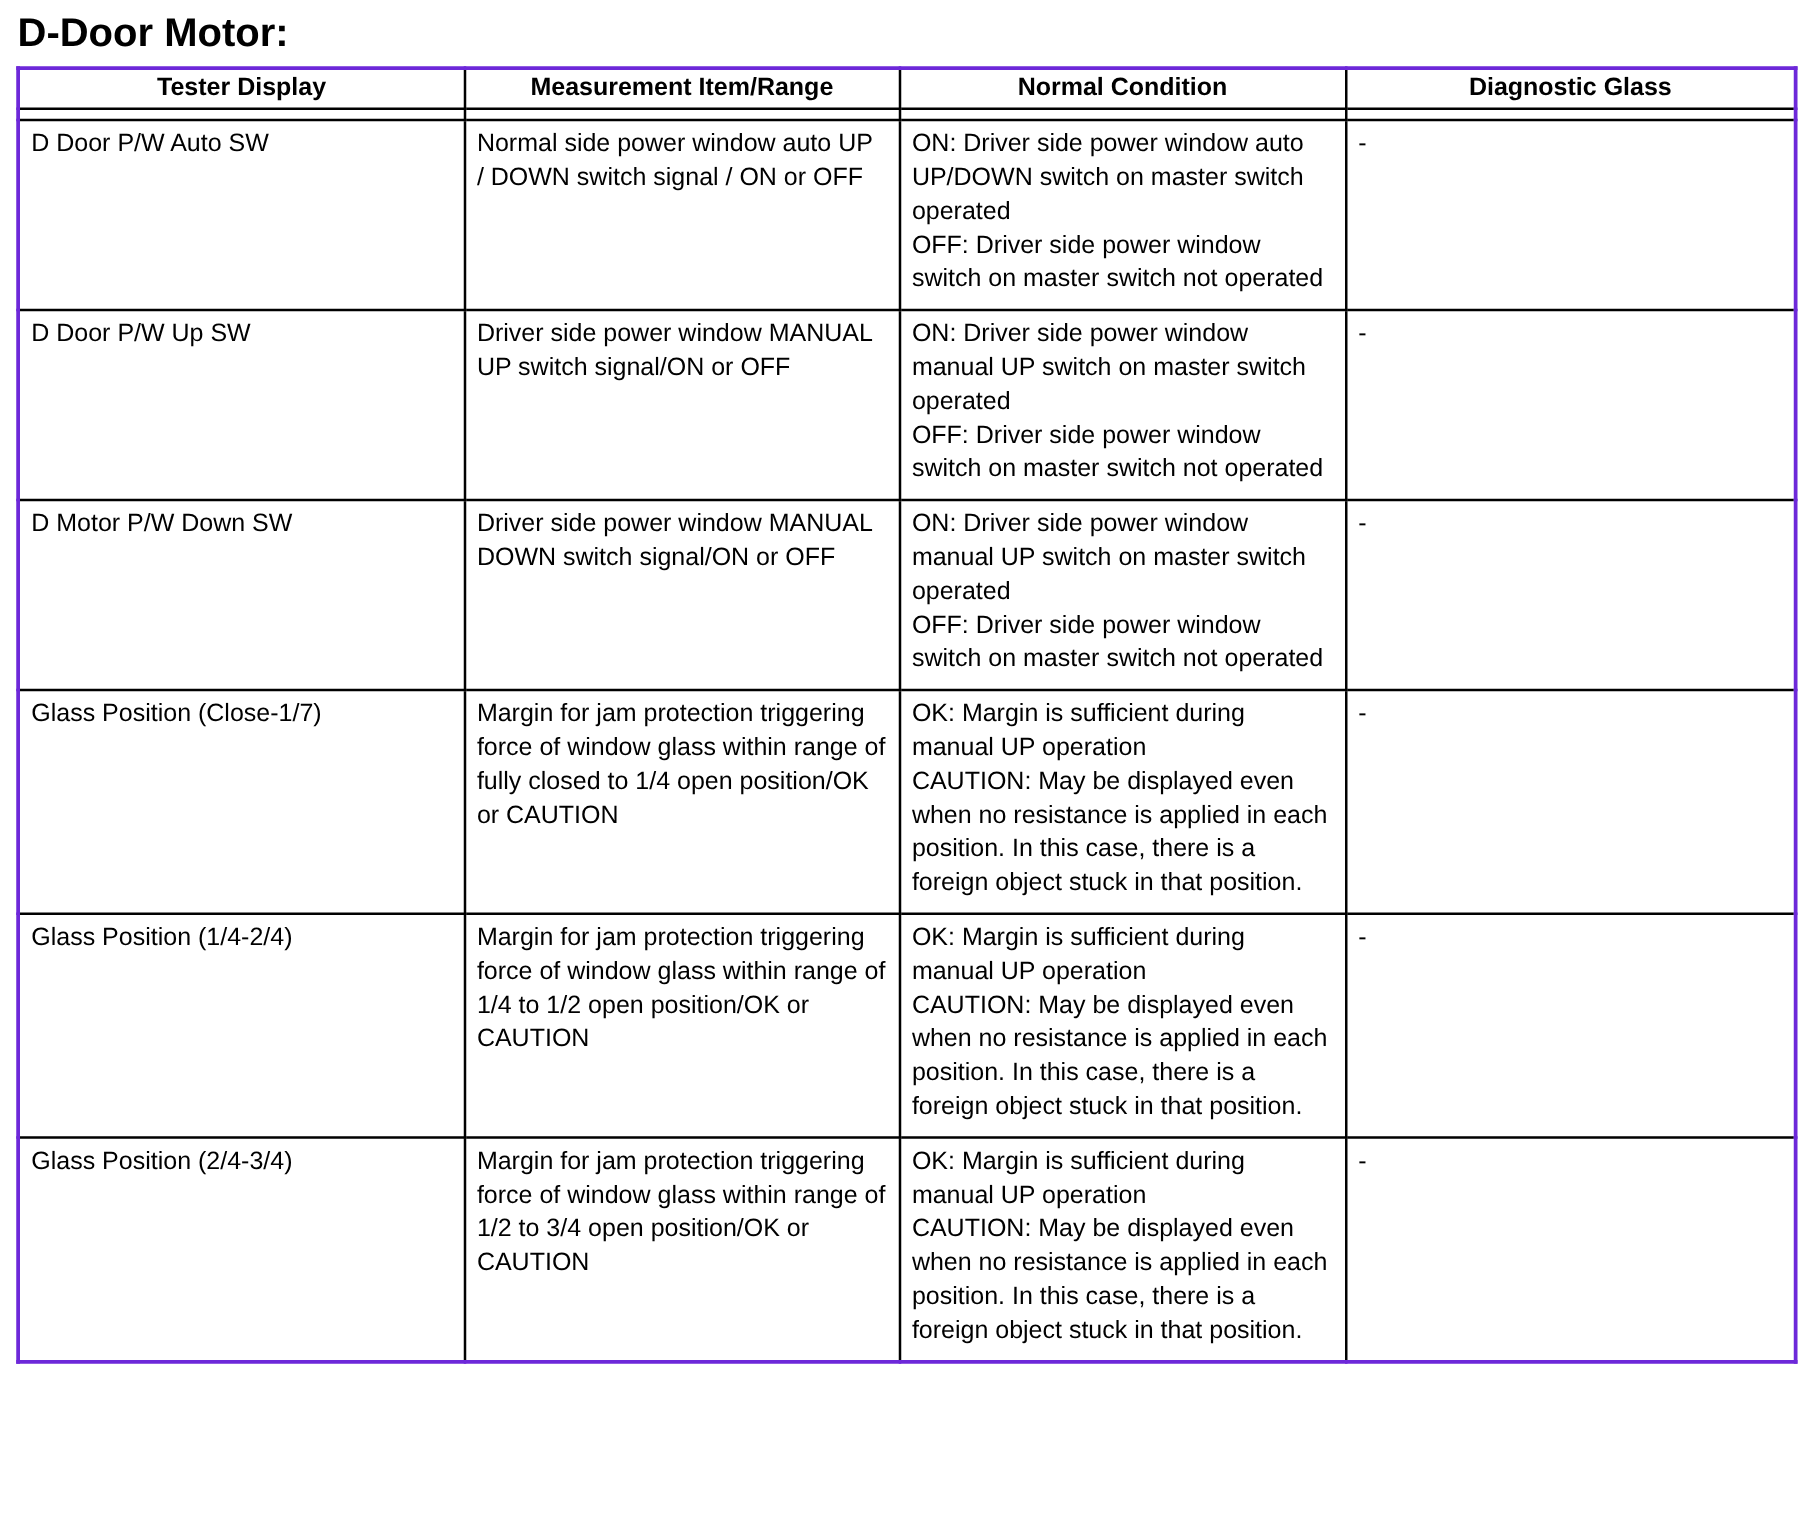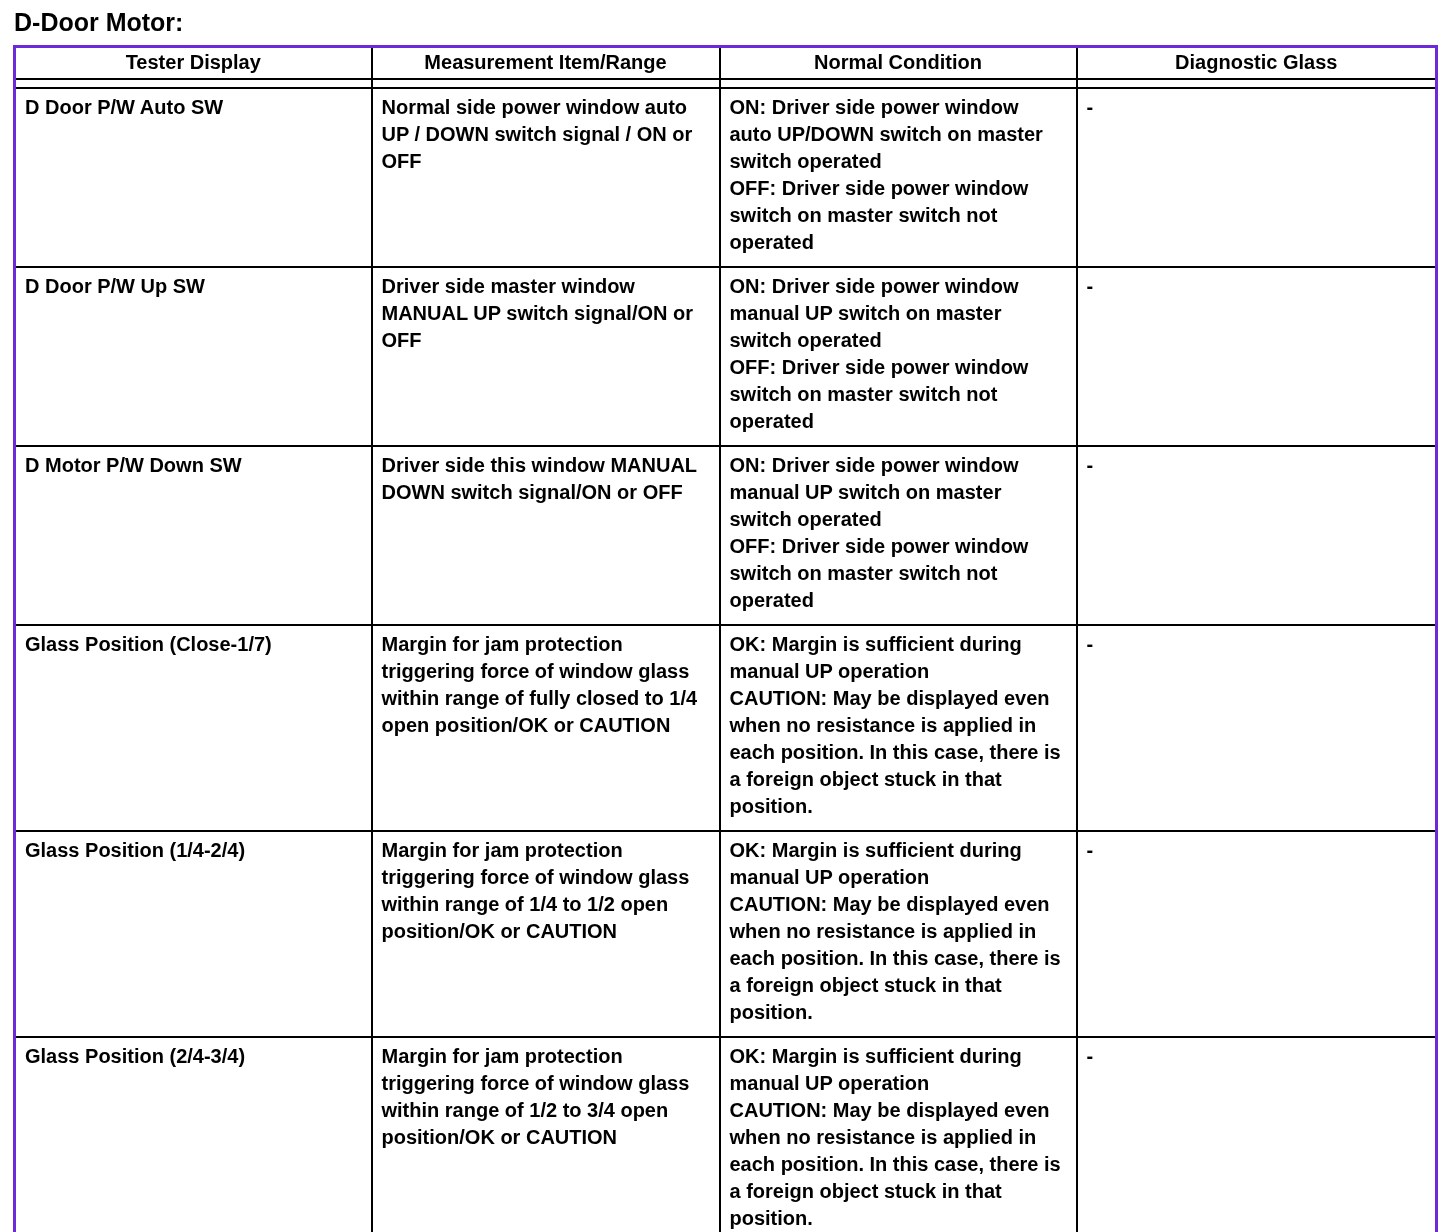--- a/index.html
+++ b/index.html
@@ -8,21 +8,21 @@
     background: #ffffff;
     color: #000000;
     font-family: "Liberation Sans", sans-serif;
   }
   .page {
     width: 1456px;
     box-sizing: border-box;
     padding: 6px 14px 12px 13px;
   }
   .doc-title {
-    font-size: 25px;
+    font-size: 32px;
     font-weight: bold;
     margin: 2px 0 8px 1px;
     letter-spacing: 0px;
   }
   table.spec-table {
     border-collapse: collapse;
     table-layout: fixed;
     width: 1422px;
     border: 3px solid #6d28d9;
   }
@@ -33,21 +33,21 @@
     box-sizing: border-box;
   }
   table.spec-table th {
     font-size: 20px;
     font-weight: bold;
     text-align: center;
     padding: 3px 6px 4px 6px;
   }
   table.spec-table td {
     font-size: 20px;
-    font-weight: bold;
+    font-weight: normal;
     line-height: 27px;
     padding: 5px 10px 10px 9px;
     white-space: pre-line;
     text-align: left;
   }
   tr.header-separator-row td {
     height: 9px;
     padding: 0;
   }
 </style>
@@ -82,28 +82,28 @@
     <tbody>
       <tr>
         <td>D Door P/W Auto SW</td>
         <td>Normal side power window auto UP / DOWN switch signal / ON or OFF</td>
         <td>ON: Driver side power window auto UP/DOWN switch on master switch operated
 OFF: Driver side power window switch on master switch not operated</td>
         <td>-</td>
       </tr>
       <tr>
         <td>D Door P/W Up SW</td>
-        <td>Driver side master window MANUAL UP switch signal/ON or OFF</td>
+        <td>Driver side power window MANUAL UP switch signal/ON or OFF</td>
         <td>ON: Driver side power window manual UP switch on master switch operated
 OFF: Driver side power window switch on master switch not operated</td>
         <td>-</td>
       </tr>
       <tr>
         <td>D Motor P/W Down SW</td>
-        <td>Driver side this window MANUAL DOWN switch signal/ON or OFF</td>
+        <td>Driver side power window MANUAL DOWN switch signal/ON or OFF</td>
         <td>ON: Driver side power window manual UP switch on master switch operated
 OFF: Driver side power window switch on master switch not operated</td>
         <td>-</td>
       </tr>
       <tr>
         <td>Glass Position (Close-1/7)</td>
         <td>Margin for jam protection triggering force of window glass within range of fully closed to 1/4 open position/OK or CAUTION</td>
         <td>OK: Margin is sufficient during manual UP operation
 CAUTION: May be displayed even when no resistance is applied in each position. In this case, there is a foreign object stuck in that position.</td>
         <td>-</td>

